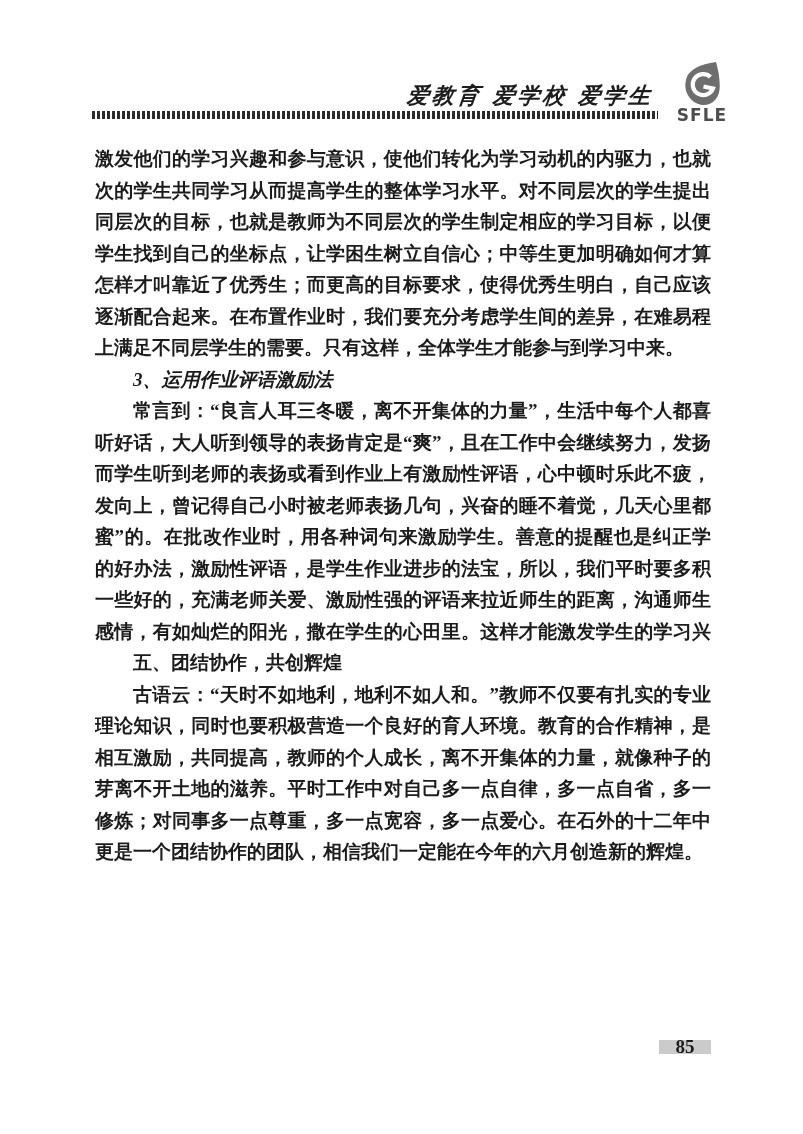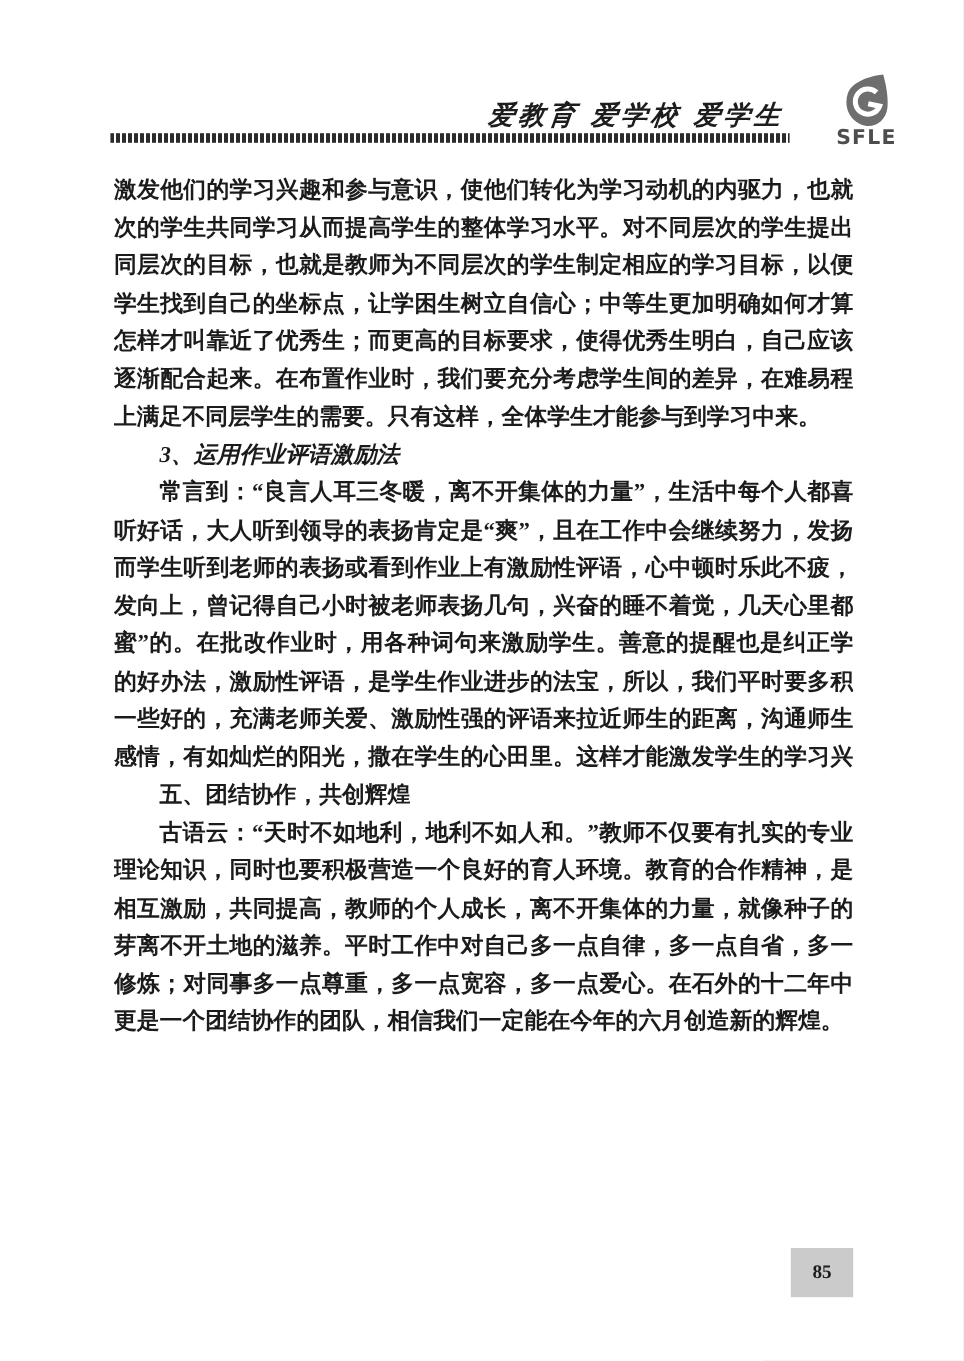--- a/index.html
+++ b/index.html
@@ -8,21 +8,21 @@
     font-family:"Liberation Serif","DejaVu Serif",serif;color:var(--text,#1b1b1b);
     overflow:hidden;margin:0 auto;
   }
   
   .slogan{
     position:absolute;top:81px;right:150px;
     font-family:"DejaVu Sans","Liberation Sans",sans-serif;
     font-size:22px;font-weight:900;font-style:italic;
     letter-spacing:3px;transform:skewX(-6deg);color:#1d1d1d;white-space:nowrap;
   }
-  .logo{position:absolute;top:60px;left:693px;width:58px;text-align:center;}
+  .logo{position:absolute;top:60px;left:673px;width:58px;text-align:center;}
   .logo svg{display:block;margin:0 auto;}
   .logo-text{
     font-family:"DejaVu Sans","Liberation Sans",sans-serif;
     font-weight:bold;font-size:17px;color:#4d4d4d;letter-spacing:1px;margin-top:-1px;
   }
   .dashes{
     position:absolute;left:92px;top:111px;width:566px;height:8px;
     background:repeating-linear-gradient(90deg,#2b2b2b 0 3px,transparent 3px 5px);
   }
   
@@ -37,24 +37,24 @@
   }
   .line.last{text-align-last:left;}
   .line.indent{text-indent:2em;}
   .para.subheading .line{font-style:italic;font-weight:700;text-align-last:left;}
   .para.heading .line{
     font-family:"DejaVu Sans","Liberation Sans",sans-serif;
     font-weight:800;text-align-last:left;
   }
   
   .page-num{
-    position:absolute;left:659px;top:1040px;width:52px;height:41px;
+    position:absolute;left:659px;top:1040px;width:52px;height:14px;
     background:var(--pagenum-bg,#cbcbcb);
     display:flex;align-items:center;justify-content:center;
-    font-weight:bold;font-size:16px;color:#1d1d1d;
+    font-weight:bold;font-size:19px;color:#1d1d1d;
   }
 </style>
 </head>
 <body>
 
 <div class="page">
 
   <div class="slogan">爱教育 爱学校 爱学生</div>
 
   <div class="logo">

